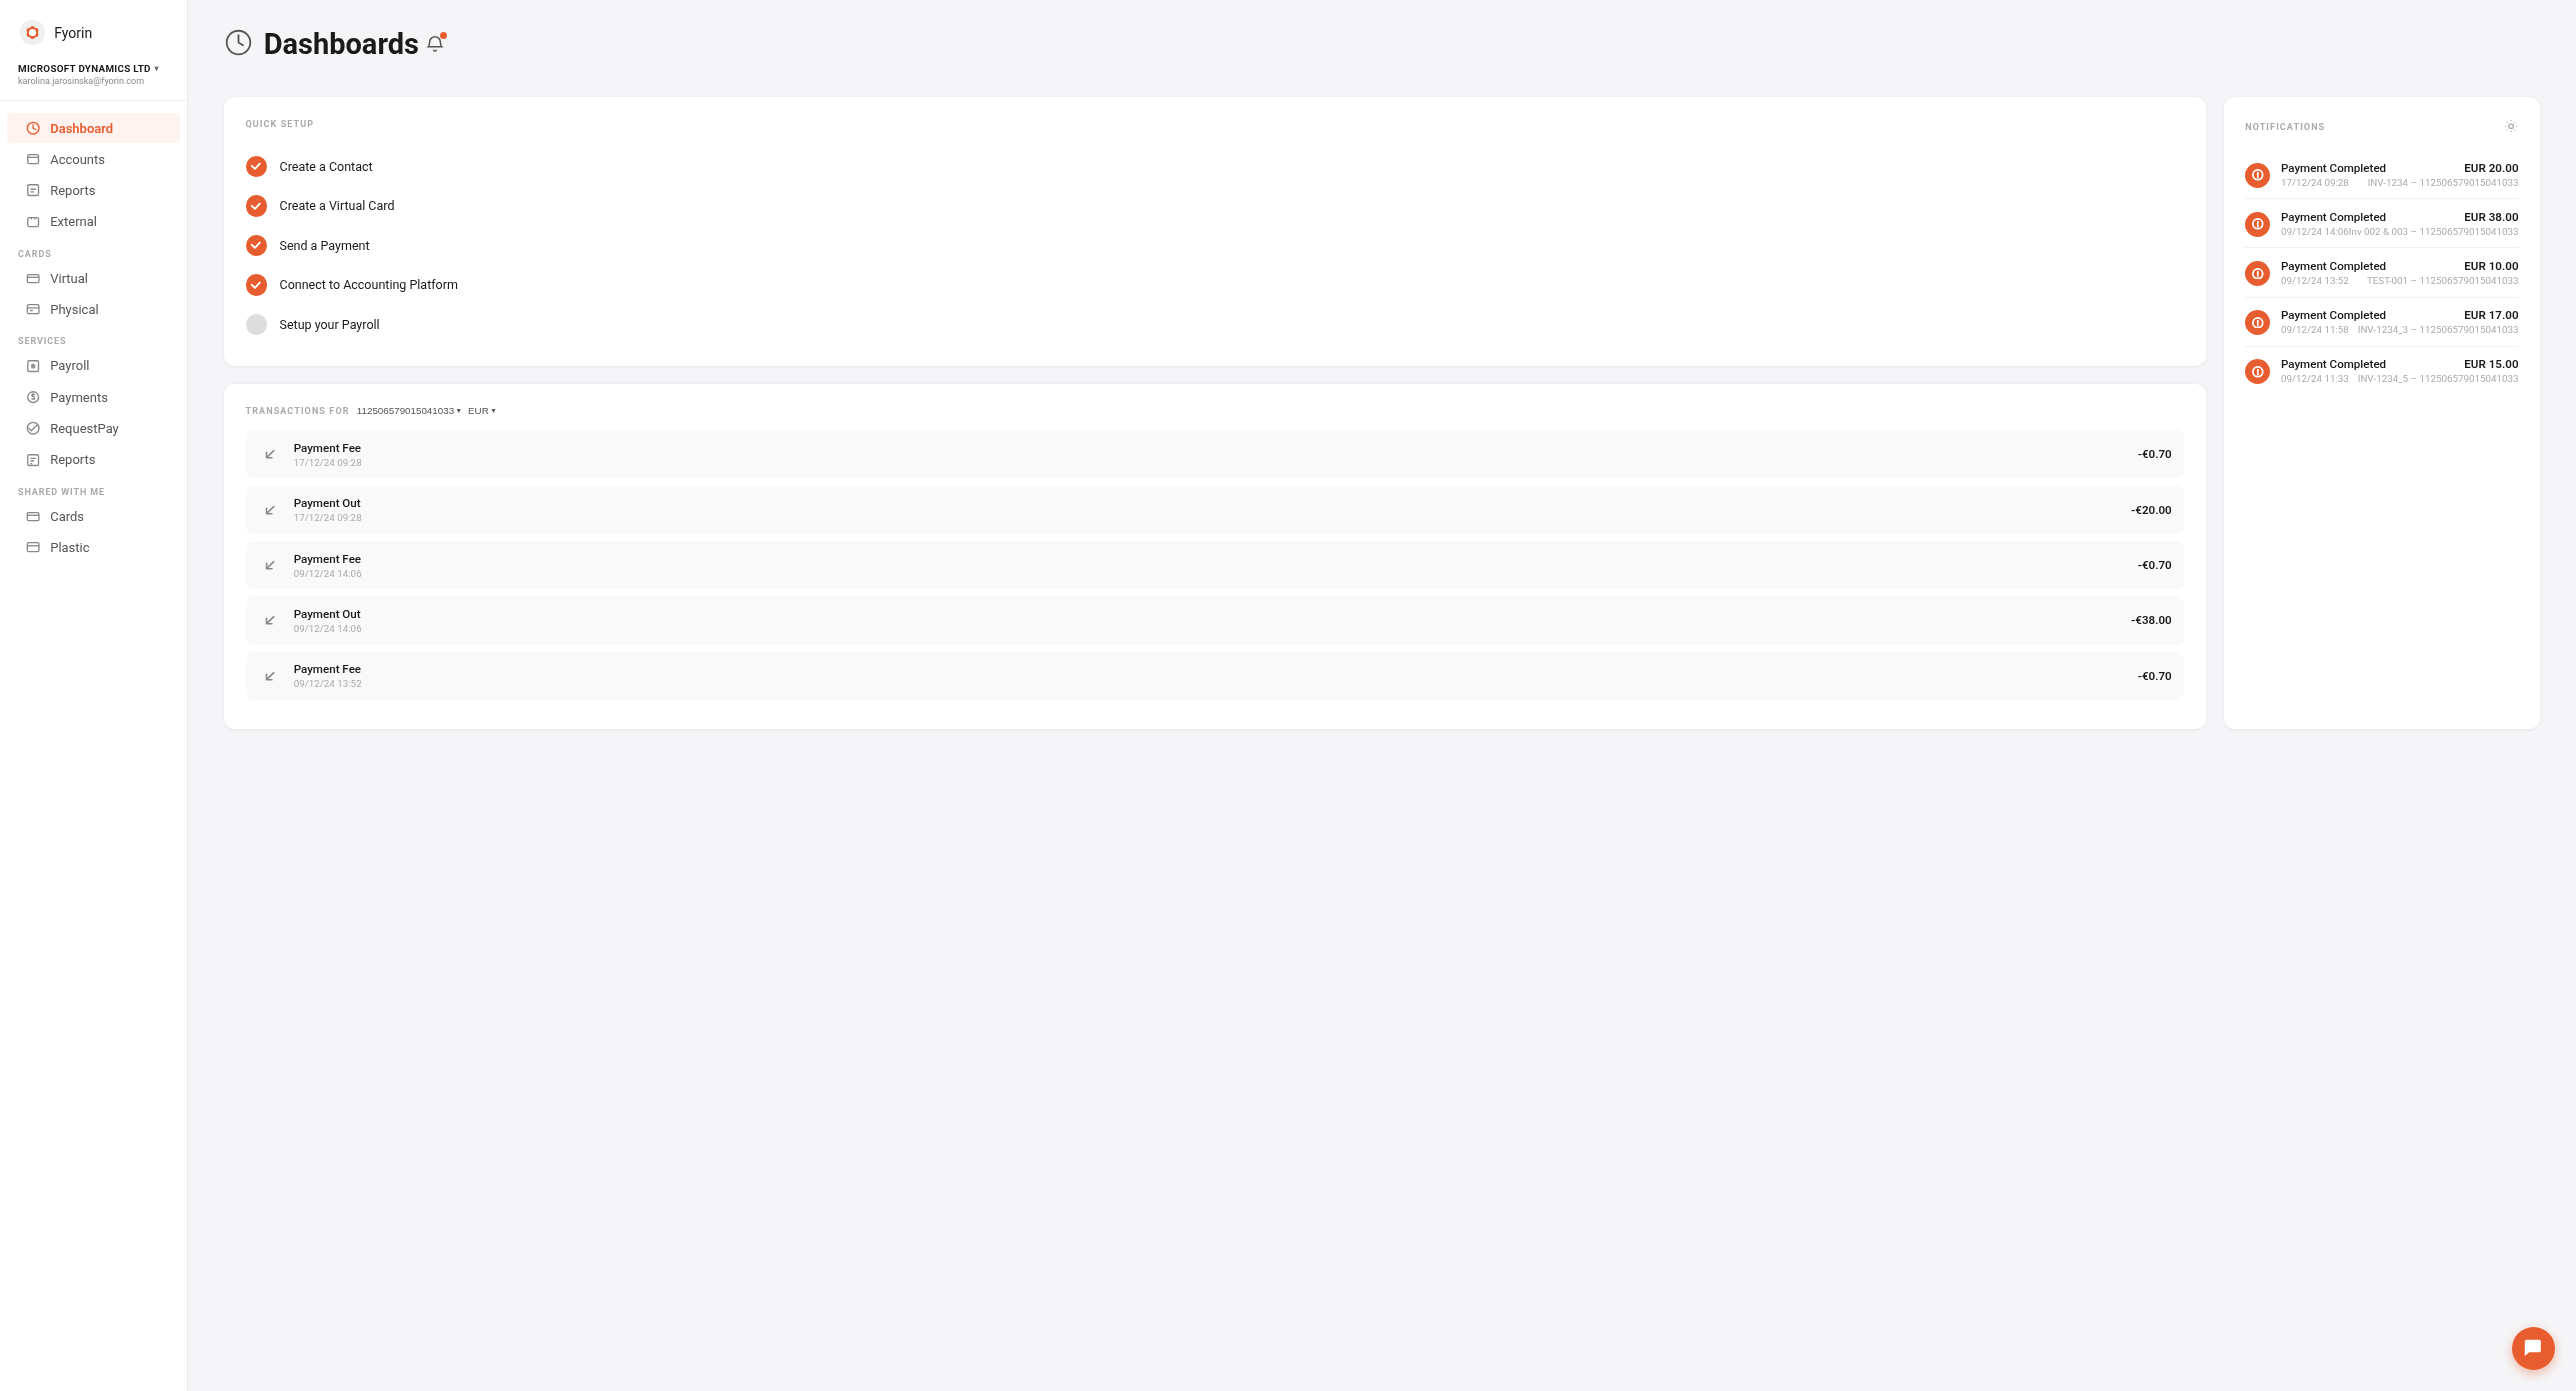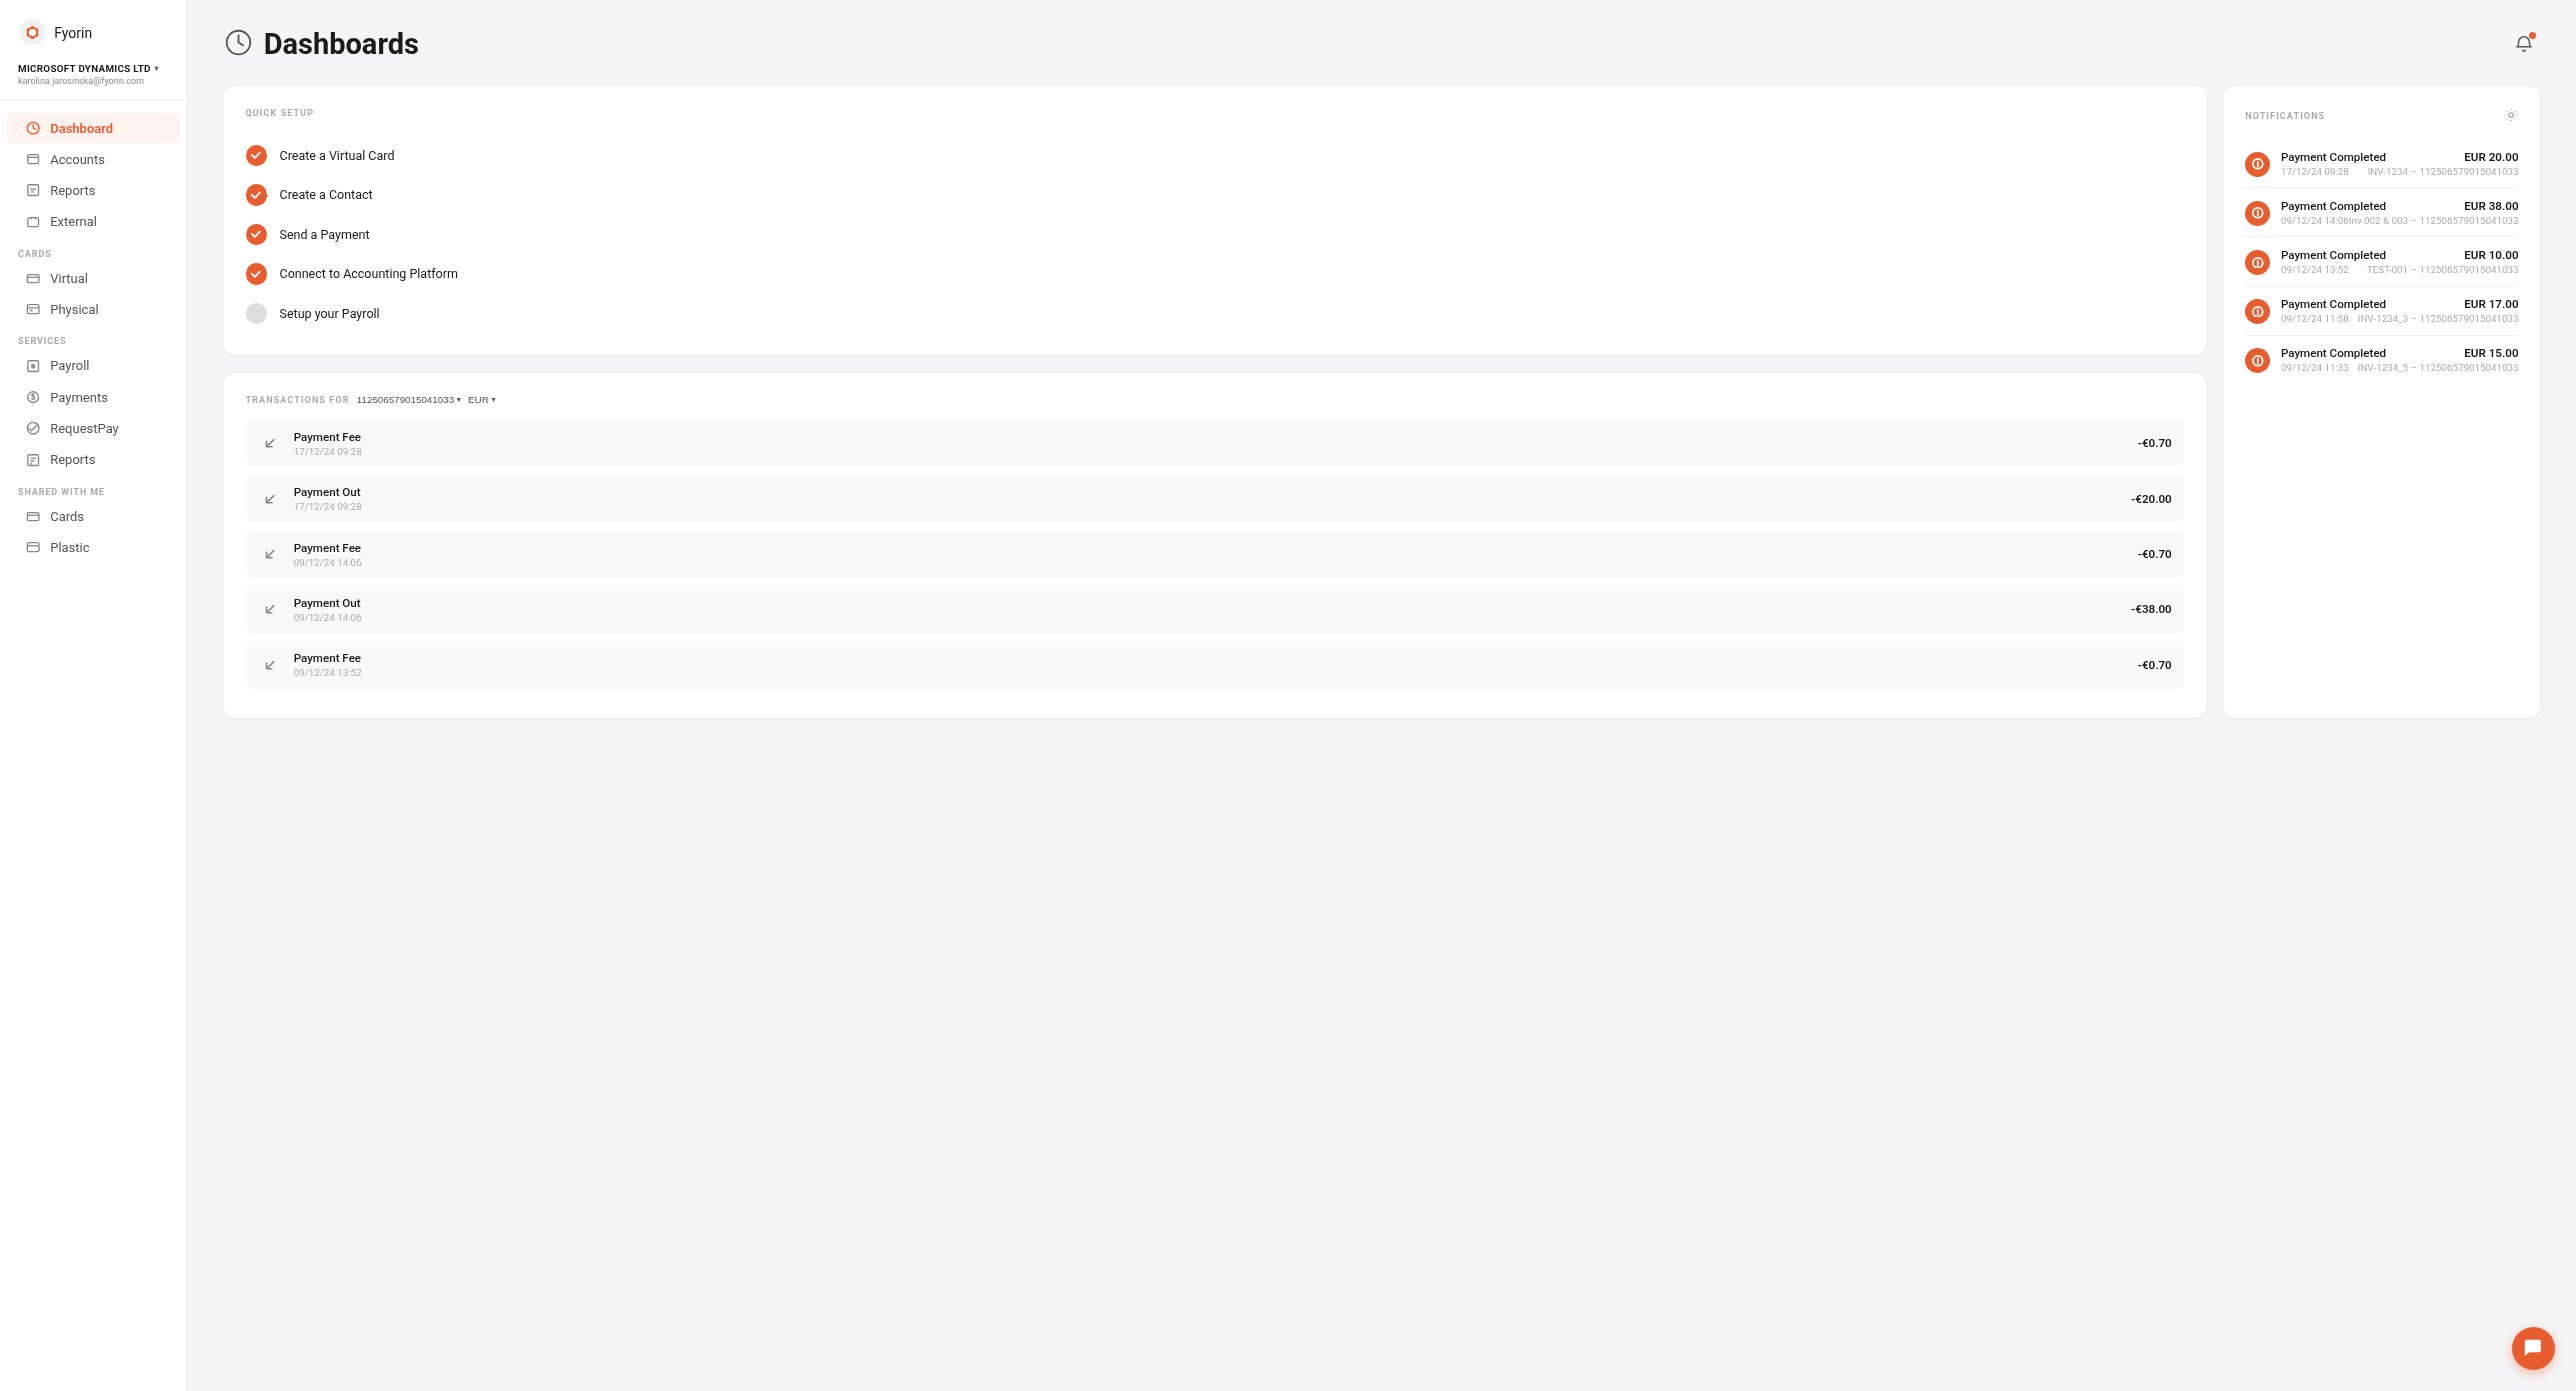--- a/index.html
+++ b/index.html
@@ -73,22 +73,21 @@
     
     .main-content {
       flex: 1;
       overflow-y: auto;
       padding: 27px 36px;
     }
 
     .page-header {
       display: flex;
       align-items: center;
-      justify-content: space-between;
-      margin-bottom: 25px;
+      margin-bottom: 36px;
     }
     .page-title-area {
       display: flex;
       align-items: center;
     }
     .page-title-icon { margin-right: 10.7px; color: #555; }
     .page-title {
       font-size: 29px;
       font-weight: 700;
       color: #1a1a1a;
@@ -484,29 +483,29 @@
 
     <div class="card quick-setup-card">
       <div class="card-section-label">QUICK SETUP</div>
 
       <div class="setup-item">
         <div class="setup-item-icon completed">
           <svg viewBox="0 0 13 13" fill="none" stroke="white" stroke-width="2" stroke-linecap="round" stroke-linejoin="round">
             <path d="M2 6.5l3.5 3.5 5.5-6"></path>
           </svg>
         </div>
-        <span>Create a Virtual Card</span>
+        <span>Create a Contact</span>
       </div>
       <div class="setup-item">
         <div class="setup-item-icon completed">
           <svg viewBox="0 0 13 13" fill="none" stroke="white" stroke-width="2" stroke-linecap="round" stroke-linejoin="round">
             <path d="M2 6.5l3.5 3.5 5.5-6"></path>
           </svg>
         </div>
-        <span>Create a Contact</span>
+        <span>Create a Virtual Card</span>
       </div>
       <div class="setup-item">
         <div class="setup-item-icon completed">
           <svg viewBox="0 0 13 13" fill="none" stroke="white" stroke-width="2" stroke-linecap="round" stroke-linejoin="round">
             <path d="M2 6.5l3.5 3.5 5.5-6"></path>
           </svg>
         </div>
         <span>Send a Payment</span>
       </div>
       <div class="setup-item">

